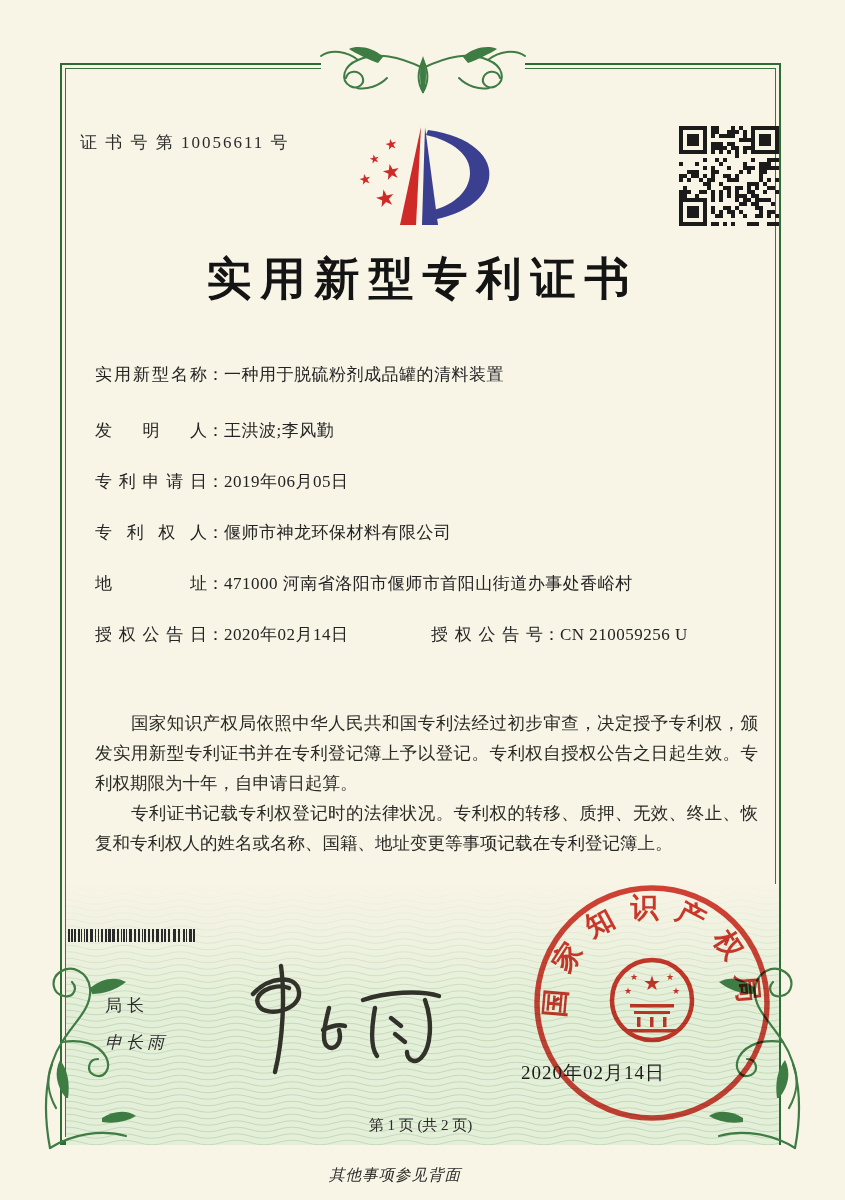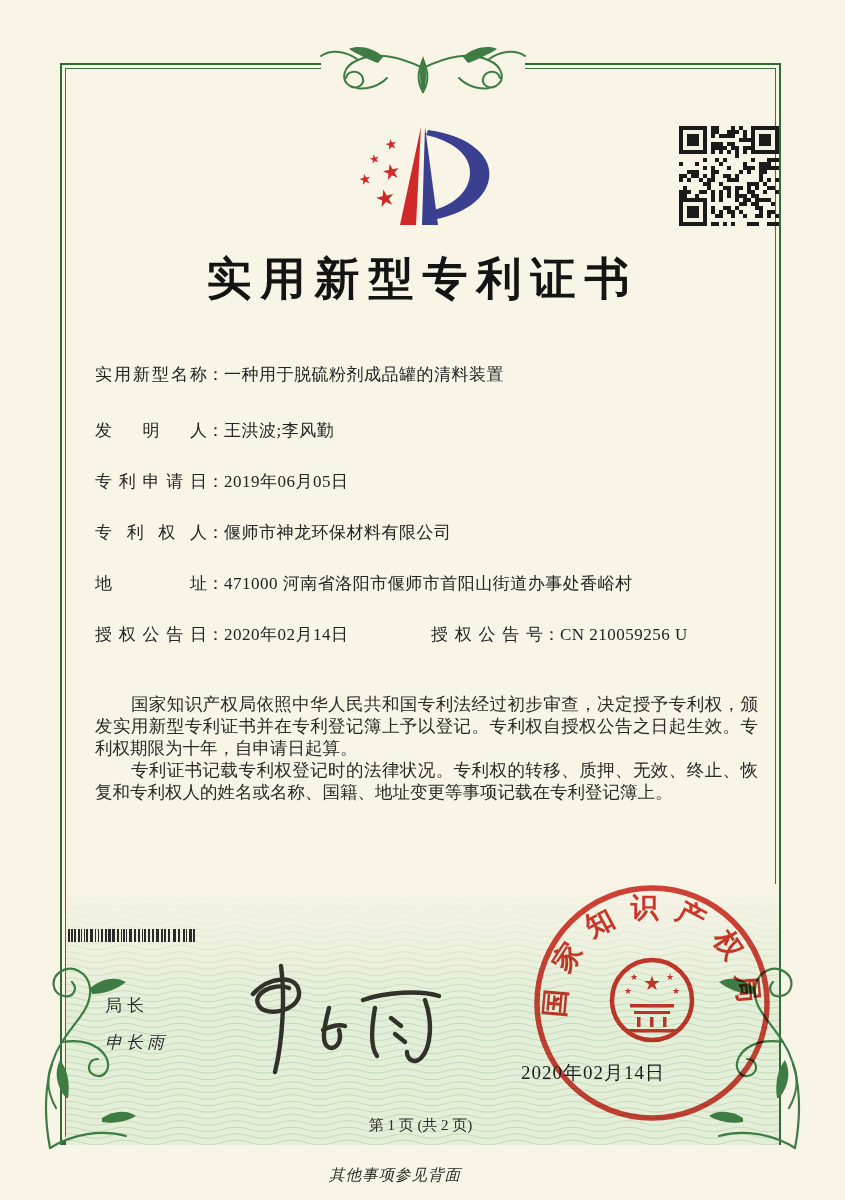--- a/index.html
+++ b/index.html
@@ -28,21 +28,21 @@
   
   .fields{position:absolute;left:95px;top:364px;width:662px;font-size:17px;line-height:22px;}
   .frow{margin-bottom:29px;white-space:nowrap;}
   .frow.first{margin-bottom:34px;}
   .flabel{display:inline-block;width:112px;text-align:justify;text-align-last:justify;vertical-align:top;color:#242424;}
   .fcolon{display:inline-block;vertical-align:top;}
   .fvalue{display:inline-block;vertical-align:top;letter-spacing:.5px;}
   .grant{display:flex;}
   .gcol1{width:336px;}
   
-  .paras{position:absolute;left:95px;top:693px;width:663px;font-size:17.5px;line-height:22px;color:#2a2a26;}
+  .paras{position:absolute;left:95px;top:708px;width:663px;font-size:17.5px;line-height:30px;color:#2a2a26;}
   .paras p{margin:0;text-indent:2.05em;text-align:justify;}
   
   .barcode{position:absolute;left:68px;top:928px;z-index:3;}
   .signer-title{position:absolute;left:105px;top:994px;font-size:17px;letter-spacing:5px;z-index:3;
                 font-family:Liberation Mono, monospace;color:#2e2e2e;}
   .signer-name{position:absolute;left:105px;top:1031px;font-size:17px;letter-spacing:4px;z-index:3;
                font-family:"Liberation Sans","DejaVu Sans",sans-serif;color:#2e2e2e;font-style:italic;}
   .signature{position:absolute;left:225px;top:960px;z-index:4;}
   .seal{position:absolute;left:527px;top:878px;z-index:5;mix-blend-mode:multiply;}
   .seal-date{position:absolute;left:521px;top:1060px;font-size:19px;letter-spacing:1px;color:#1c1c1c;z-index:6;}
@@ -148,20 +148,21 @@
         <path d="M24,160 C16,146 14,130 20,116"></path>
       </g>
       <g fill="#3e7c44">
         <path d="M58,40 C70,30 84,28 94,34 C84,42 72,46 60,46 Z"></path>
         <path d="M34,150 C24,138 22,124 28,112 C36,122 38,136 36,150 Z"></path>
         <path d="M70,170 C82,162 96,162 104,168 C94,174 82,176 70,174 Z"></path>
       </g>
     </svg>
   </div>
 
+  <div class="cert-no">证 书 号 第 10056611 号</div>
 
   <div class="logo">
     <svg width="170" height="112" viewBox="0 0 170 112">
       <polygon points="83,6 62,104 78,104" fill="#cf2a27"></polygon>
       <polygon points="87,6 84,104 100,104" fill="#3a3f8f"></polygon>
       <path d="M90,9 C134,15 155,37 151,58 C147,80 123,93 99,98 L96,89 C117,83 131,70 132,53 C133,34 115,20 88,14 Z" fill="#3a3f8f"></path>
     </svg>
     <div class="stars">
         <span class="lstar" style="left:47px;top:17px;font-size:14px">★</span>
         <span class="lstar" style="left:31px;top:32px;font-size:12px">★</span>

